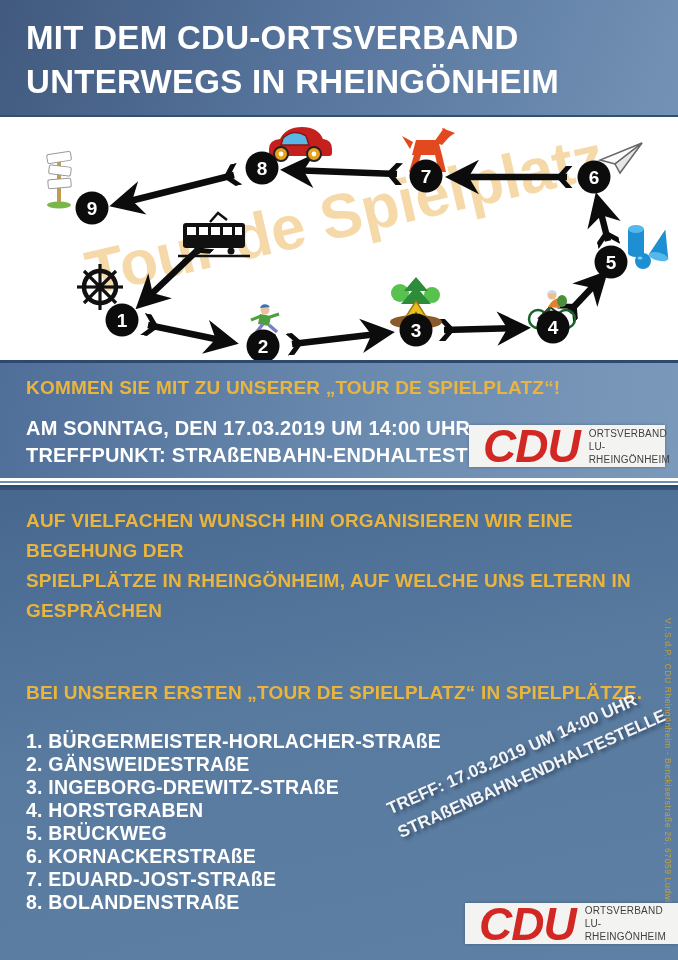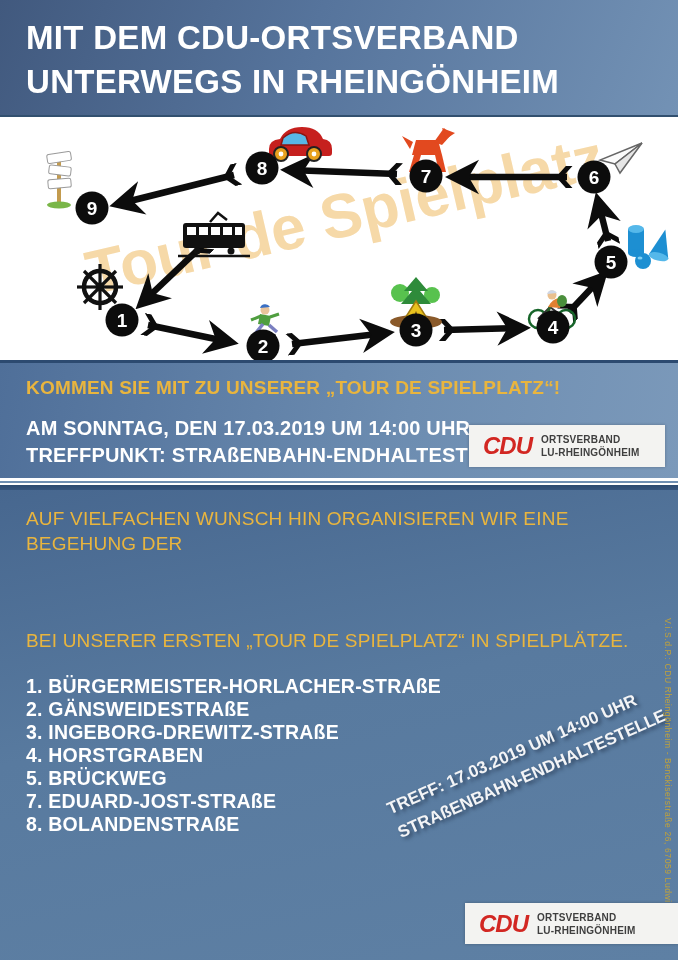--- a/index.html
+++ b/index.html
@@ -22,36 +22,36 @@
     background:linear-gradient(100deg,#4f6f99 0%,#6d8db1 60%,#7b99ba 100%);}
   .invite-line{color:#e9b53e;font-weight:bold;font-size:19px;letter-spacing:.2px;margin:0 0 16px 0;}
   .meet-line{color:#ffffff;font-weight:bold;font-size:20px;line-height:1.35;margin:0;letter-spacing:.2px;}
 
   .divider{height:12px;
     background:linear-gradient(to bottom,#ffffff 0px,#ffffff 3px,#6f8fb2 3px,#6f8fb2 5px,#ffffff 5px,#ffffff 7px,#2c4a70 7px,#35547d 12px);}
 
   
   .main-band{height:470px;box-sizing:border-box;position:relative;padding:16px 0 0 26px;
     background:linear-gradient(168deg,#47678f 0%,#587a9f 45%,#5e80a4 100%);}
-  .para{color:#e9b53e;font-weight:normal;font-size:19px;line-height:25px;margin:0;letter-spacing:.2px;}
+  .para{color:#e9b53e;font-weight:bold;font-size:19px;line-height:30px;margin:0;letter-spacing:.2px;}
   .para.second{margin-top:22px;}
   .list-heading{color:#ffffff;font-weight:bold;font-size:20px;margin:40px 0 0 0;letter-spacing:.3px;}
   .playground-list{list-style:none;margin:22px 0 0 0;padding:0;color:#ffffff;font-weight:bold;font-size:19.5px;line-height:23px;letter-spacing:.2px;}
 
   .diagonal-note{position:absolute;left:383px;top:798px;transform:rotate(-24deg);transform-origin:0 0;
     color:#f3f4f6;font-weight:bold;font-size:17px;line-height:26px;white-space:nowrap;
     text-shadow:2px 3px 4px rgba(15,25,45,.55);}
   .imprint{position:absolute;top:618px;right:5px;writing-mode:vertical-rl;
     color:#bfa13c;font-size:8.5px;letter-spacing:.6px;white-space:nowrap;}
 
   
   .cdu-box{position:absolute;background:#f3f3f1;display:flex;align-items:center;gap:9px;
     box-sizing:border-box;padding:2px 10px 2px 14px;box-shadow:0 0 3px rgba(0,0,0,.25);}
-  .cdu-box .brand{color:#d22722;font-weight:bold;font-style:italic;font-size:24px;letter-spacing:-1px;line-height:1;}
-  .cdu-box .org{color:#3f3f3f;font-size:10px;font-weight:bold;line-height:1.3;letter-spacing:.2px;}
+  .cdu-box .brand{color:#d22722;font-weight:bold;font-style:italic;font-size:46px;letter-spacing:-1px;line-height:1;}
+  .cdu-box .org{color:#3f3f3f;font-size:10px;font-weight:normal;line-height:1.3;letter-spacing:.2px;}
   .cdu-mid{right:13px;top:62px;width:196px;height:42px;}
   .cdu-bottom{right:0;width:213px;height:41px;}
   .poster > .cdu-bottom{top:903px;}
 </style>
 </head>
 <body>
 
 <div class="poster">
 
   <div class="header">
@@ -240,32 +240,33 @@
         <span>LU-RHEINGÖNHEIM</span>
       </span>
     </div>
   </div>
 
   <div class="divider"></div>
 
   <div class="main-band">
     <p class="para">
       <span>AUF VIELFACHEN WUNSCH HIN ORGANISIEREN WIR EINE BEGEHUNG DER</span><br>
-      <br>
+      <span>SPIELPLÄTZE IN RHEINGÖNHEIM, AUF WELCHE UNS ELTERN IN GESPRÄCHEN</span><br>
     </p>
     <p class="para second">
       <br>
       <span>BEI UNSERER ERSTEN „TOUR DE SPIELPLATZ“ IN SPIELPLÄTZE.</span>
     </p>
     <ul class="playground-list">
       <li>1. BÜRGERMEISTER-HORLACHER-STRAßE</li>
       <li>2. GÄNSWEIDESTRAßE</li>
       <li>3. INGEBORG-DREWITZ-STRAßE</li>
       <li>4. HORSTGRABEN</li>
       <li>5. BRÜCKWEG</li>
+      <li>6. KORNACKERSTRAßE</li>
       <li>7. EDUARD-JOST-STRAßE</li>
       <li>8. BOLANDENSTRAßE</li>
 
     </ul>
   </div>
 
   <div class="diagonal-note">
     <div>TREFF: 17.03.2019 UM 14:00 UHR</div>
     <div>STRAßENBAHN-ENDHALTESTELLE</div>
   </div>

